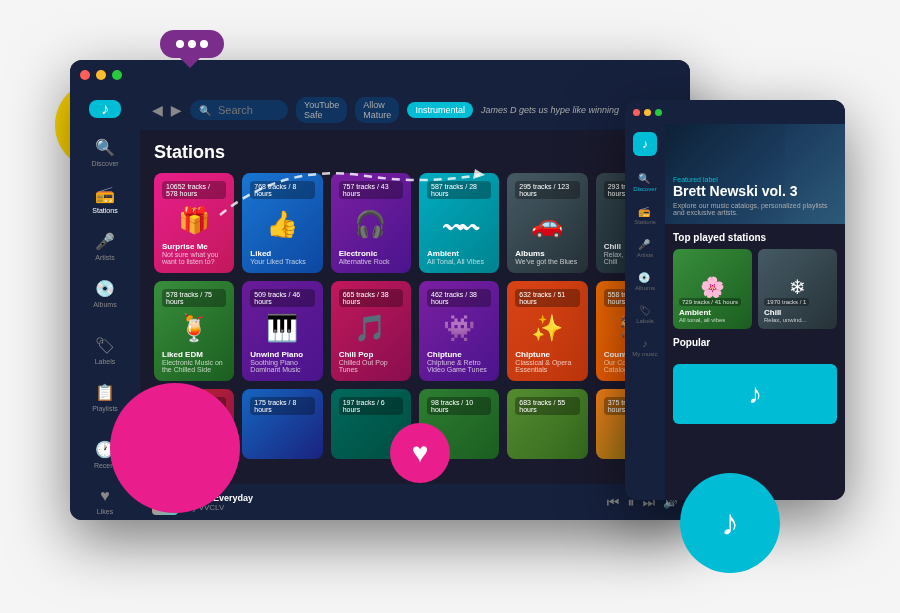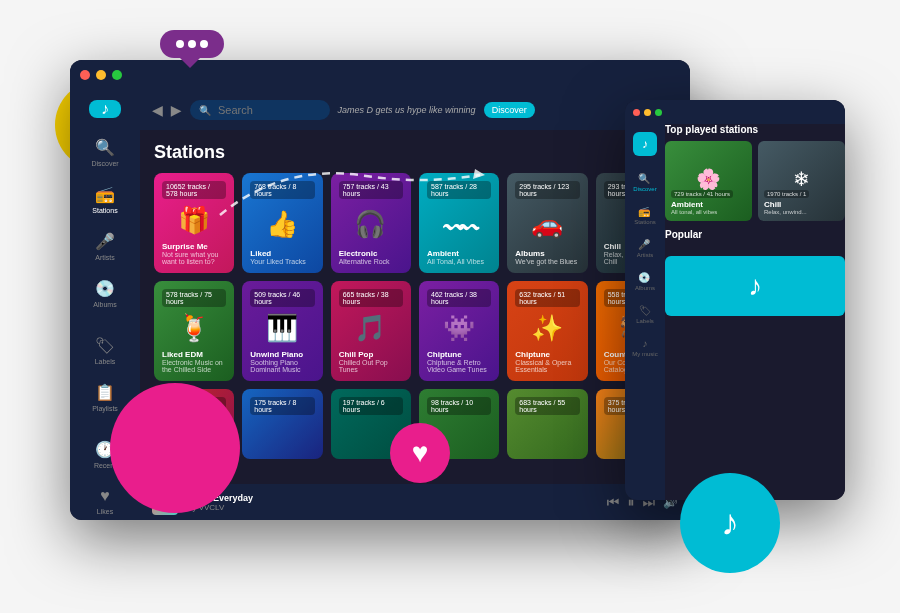--- a/index.html
+++ b/index.html
@@ -408,20 +408,21 @@
       position: relative; z-index: 1;
       line-height: 1.2;
     }
     .right-hero-sub {
       font-size: 7px;
       color: #aaa;
       position: relative; z-index: 1;
       margin-top: 2px;
     }
     .right-sections {
+      padding: 8px;
       overflow: hidden;
     }
     .right-section-title {
       font-size: 10px;
       font-weight: 700;
       color: white;
       margin-bottom: 6px;
     }
     .right-stations-row {
       display: flex;
@@ -578,20 +579,25 @@
 
     <div class="main-content">
 
       <div class="top-bar">
         <span class="nav-btn">◀</span>
         <span class="nav-btn">▶</span>
         <div class="search-bar">
           <span style="color:#888;font-size:10px;">🔍</span>
           <input type="text" placeholder="Search" style="">
         </div>
+        <div class="tabs-row">
+          <div class="tab-chip">YouTube Safe</div>
+          <div class="tab-chip">Allow Mature</div>
+          <div class="tab-chip active">Instrumental</div>
+        </div>
         <span class="user-info">James D gets us hype like winning</span>
         <div class="discover-btn">Discover</div>
       </div>
 
       <div class="stations-area">
         <div class="stations-title">Stations</div>
 
         <div class="stations-grid">
           <div class="station-card" style="background: linear-gradient(135deg, #e91e8c, #c2185b);">
             <div class="station-badge">10652 tracks / 578 hours</div>
@@ -768,20 +774,30 @@
         <span style="font-size:6px;">Labels</span>
       </div>
       <div class="right-sidebar-item">
         <span style="font-size:10px;">♪</span>
         <span style="font-size:6px;">My music</span>
       </div>
     </div>
 
     <div class="right-content">
 
+      <div class="right-hero">
+        <div class="right-hero-bg"></div>
+
+        <div style="position:absolute;right:0;top:0;bottom:0;width:60px;background:linear-gradient(135deg,#1a3a5c,#2d5a7a);opacity:0.7;"></div>
+        <div style="position:relative;z-index:1;">
+          <div class="right-hero-label">Featured label</div>
+          <div class="right-hero-title">Brett Newski vol. 3</div>
+          <div class="right-hero-sub">Explore our music catalogs, personalized playlists and exclusive artists.</div>
+        </div>
+      </div>
 
       <div class="right-sections">
         <div class="right-section-title">Top played stations</div>
         <div class="right-stations-row">
           <div class="right-station-card" style="background: linear-gradient(135deg, #388E3C, #1B5E20);">
             <div class="right-station-icon">🌸</div>
             <div class="right-station-badge">729 tracks / 41 hours</div>
             <div class="right-station-name">Ambient</div>
             <div class="right-station-desc">All tonal, all vibes</div>
           </div>

